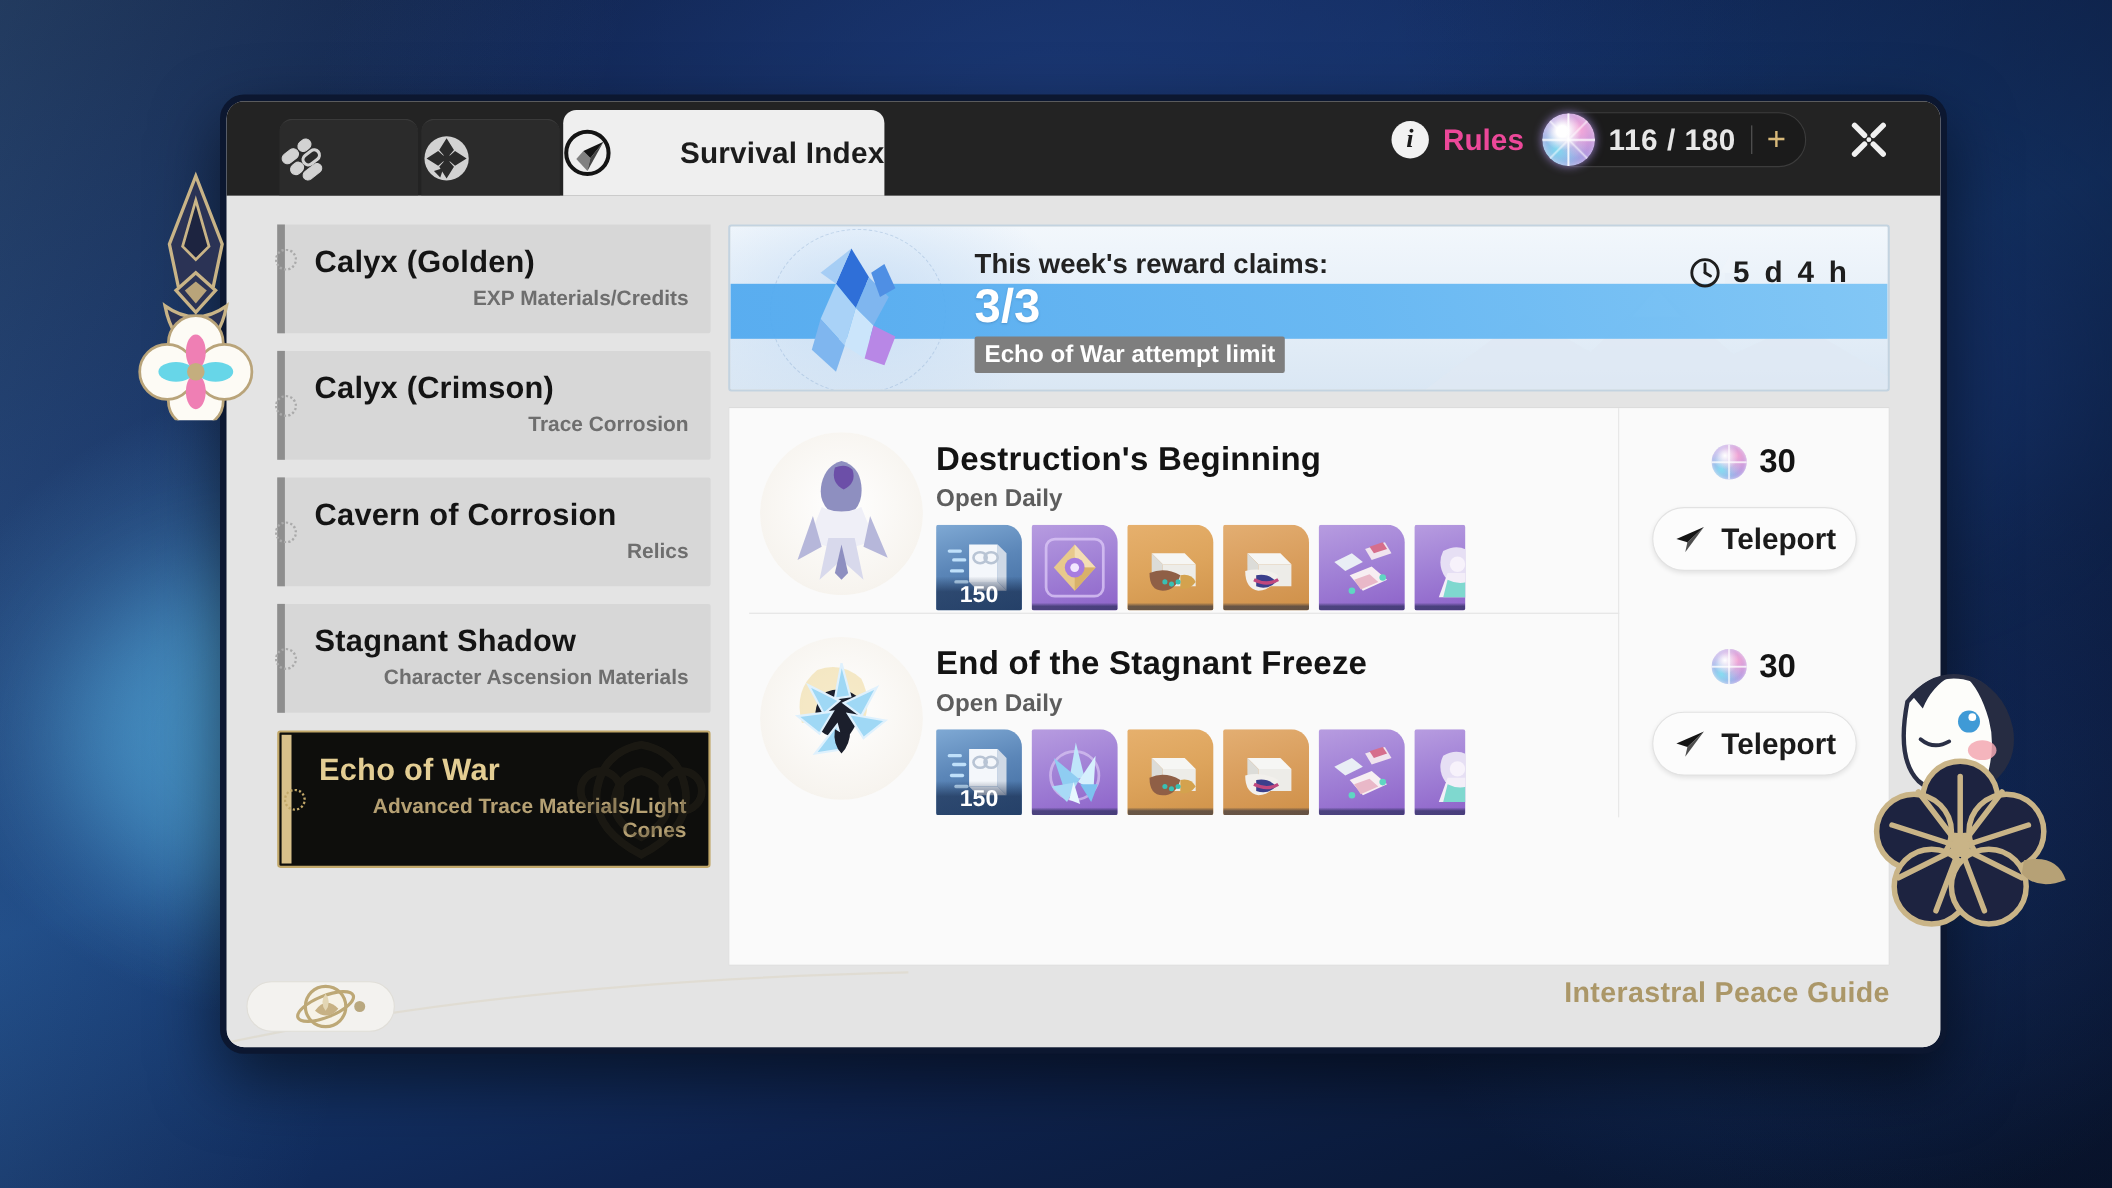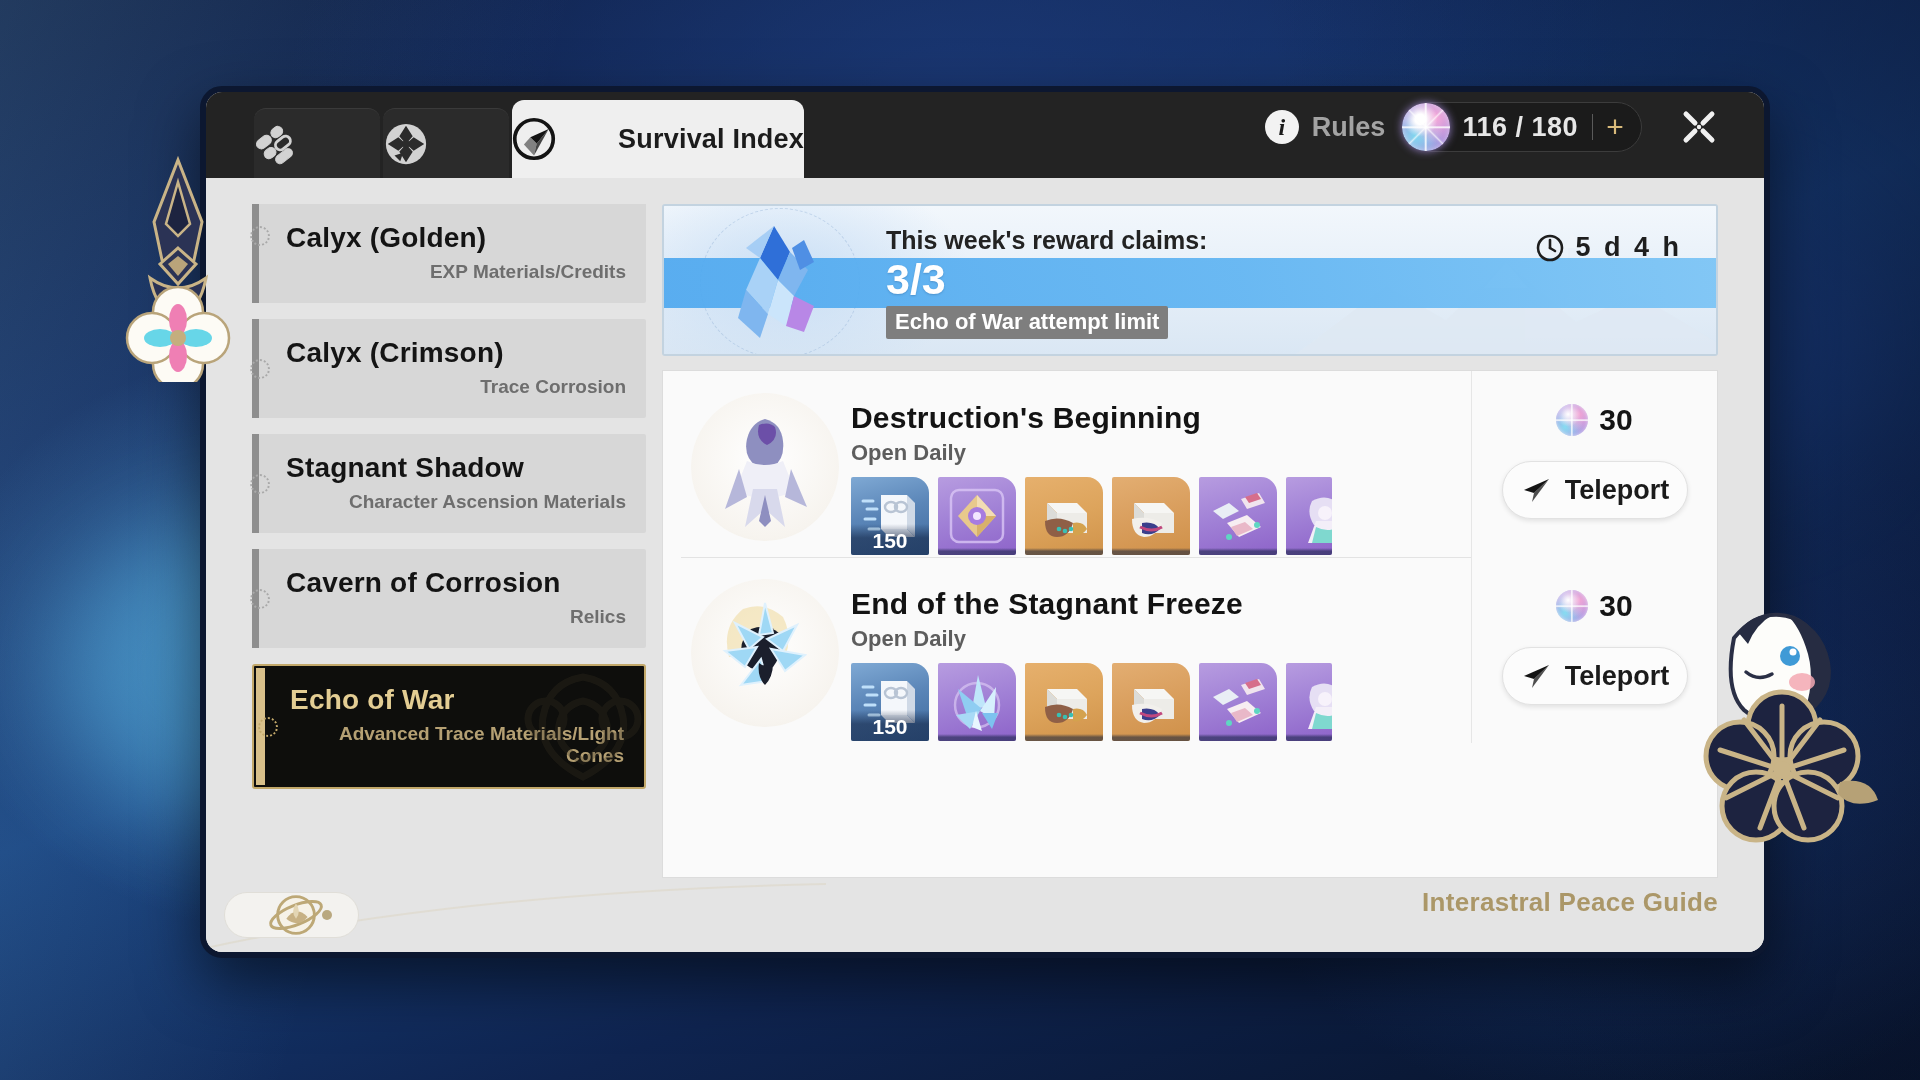--- a/index.html
+++ b/index.html
@@ -71,21 +71,21 @@
   }
   .tabicon { width:46px; height:46px; display:block; }
   .tab.active .tabicon { width: 44px; height: 44px; }
 
   .headright {
     margin-left: auto;
     display:flex; align-items:center; gap: 22px;
     padding-right: 36px; padding-bottom: 22px;
   }
   .rules { display:flex; align-items:center; gap:13px; }
-  .rules-label { color:#a3a3a3; font-size:27px; font-weight:600; }
+  .rules-label { color:#ec4899; font-size:27px; font-weight:600; }
   .infoico {
     width:34px; height:34px; border-radius:50%;
     background:#f2f2f2; color:#1a1a1a;
     font-size:24px; font-weight:700; font-style:italic;
     display:flex; align-items:center; justify-content:center;
     font-family:"Liberation Serif", serif;
   }
   .power {
     display:flex; align-items:center;
     background:#1b1b1b; border-radius:26px;
@@ -497,29 +497,29 @@
       <div class="navitem">
         <span class="accent"></span>
         <span class="bullet"></span>
         <div class="navtitle">Calyx (Crimson)</div>
         <div class="navsub">Trace Corrosion</div>
       </div>
 
       <div class="navitem">
         <span class="accent"></span>
         <span class="bullet"></span>
-        <div class="navtitle">Stagnant Shadow</div>
-        <div class="navsub">Character Ascension Materials</div>
+        <div class="navtitle">Cavern of Corrosion</div>
+        <div class="navsub">Relics</div>
       </div>
 
       <div class="navitem">
         <span class="accent"></span>
         <span class="bullet"></span>
-        <div class="navtitle">Cavern of Corrosion</div>
-        <div class="navsub">Relics</div>
+        <div class="navtitle">Stagnant Shadow</div>
+        <div class="navsub">Character Ascension Materials</div>
       </div>
 
       <div class="navitem selected">
         <span class="accent"></span>
         <span class="bullet"></span>
         <svg class="deco" viewBox="0 0 150 120">
           <g fill="none" stroke="#3a3424" stroke-width="7">
             <path d="M75 10 q34 6 40 40 q6 36 -40 60 q-46 -24 -40 -60 q6 -34 40 -40 Z"></path>
             <path d="M75 34 q20 4 24 24 q4 22 -24 36 q-28 -14 -24 -36 q4 -20 24 -24 Z"></path>
             <circle cx="38" cy="52" r="18"></circle>

